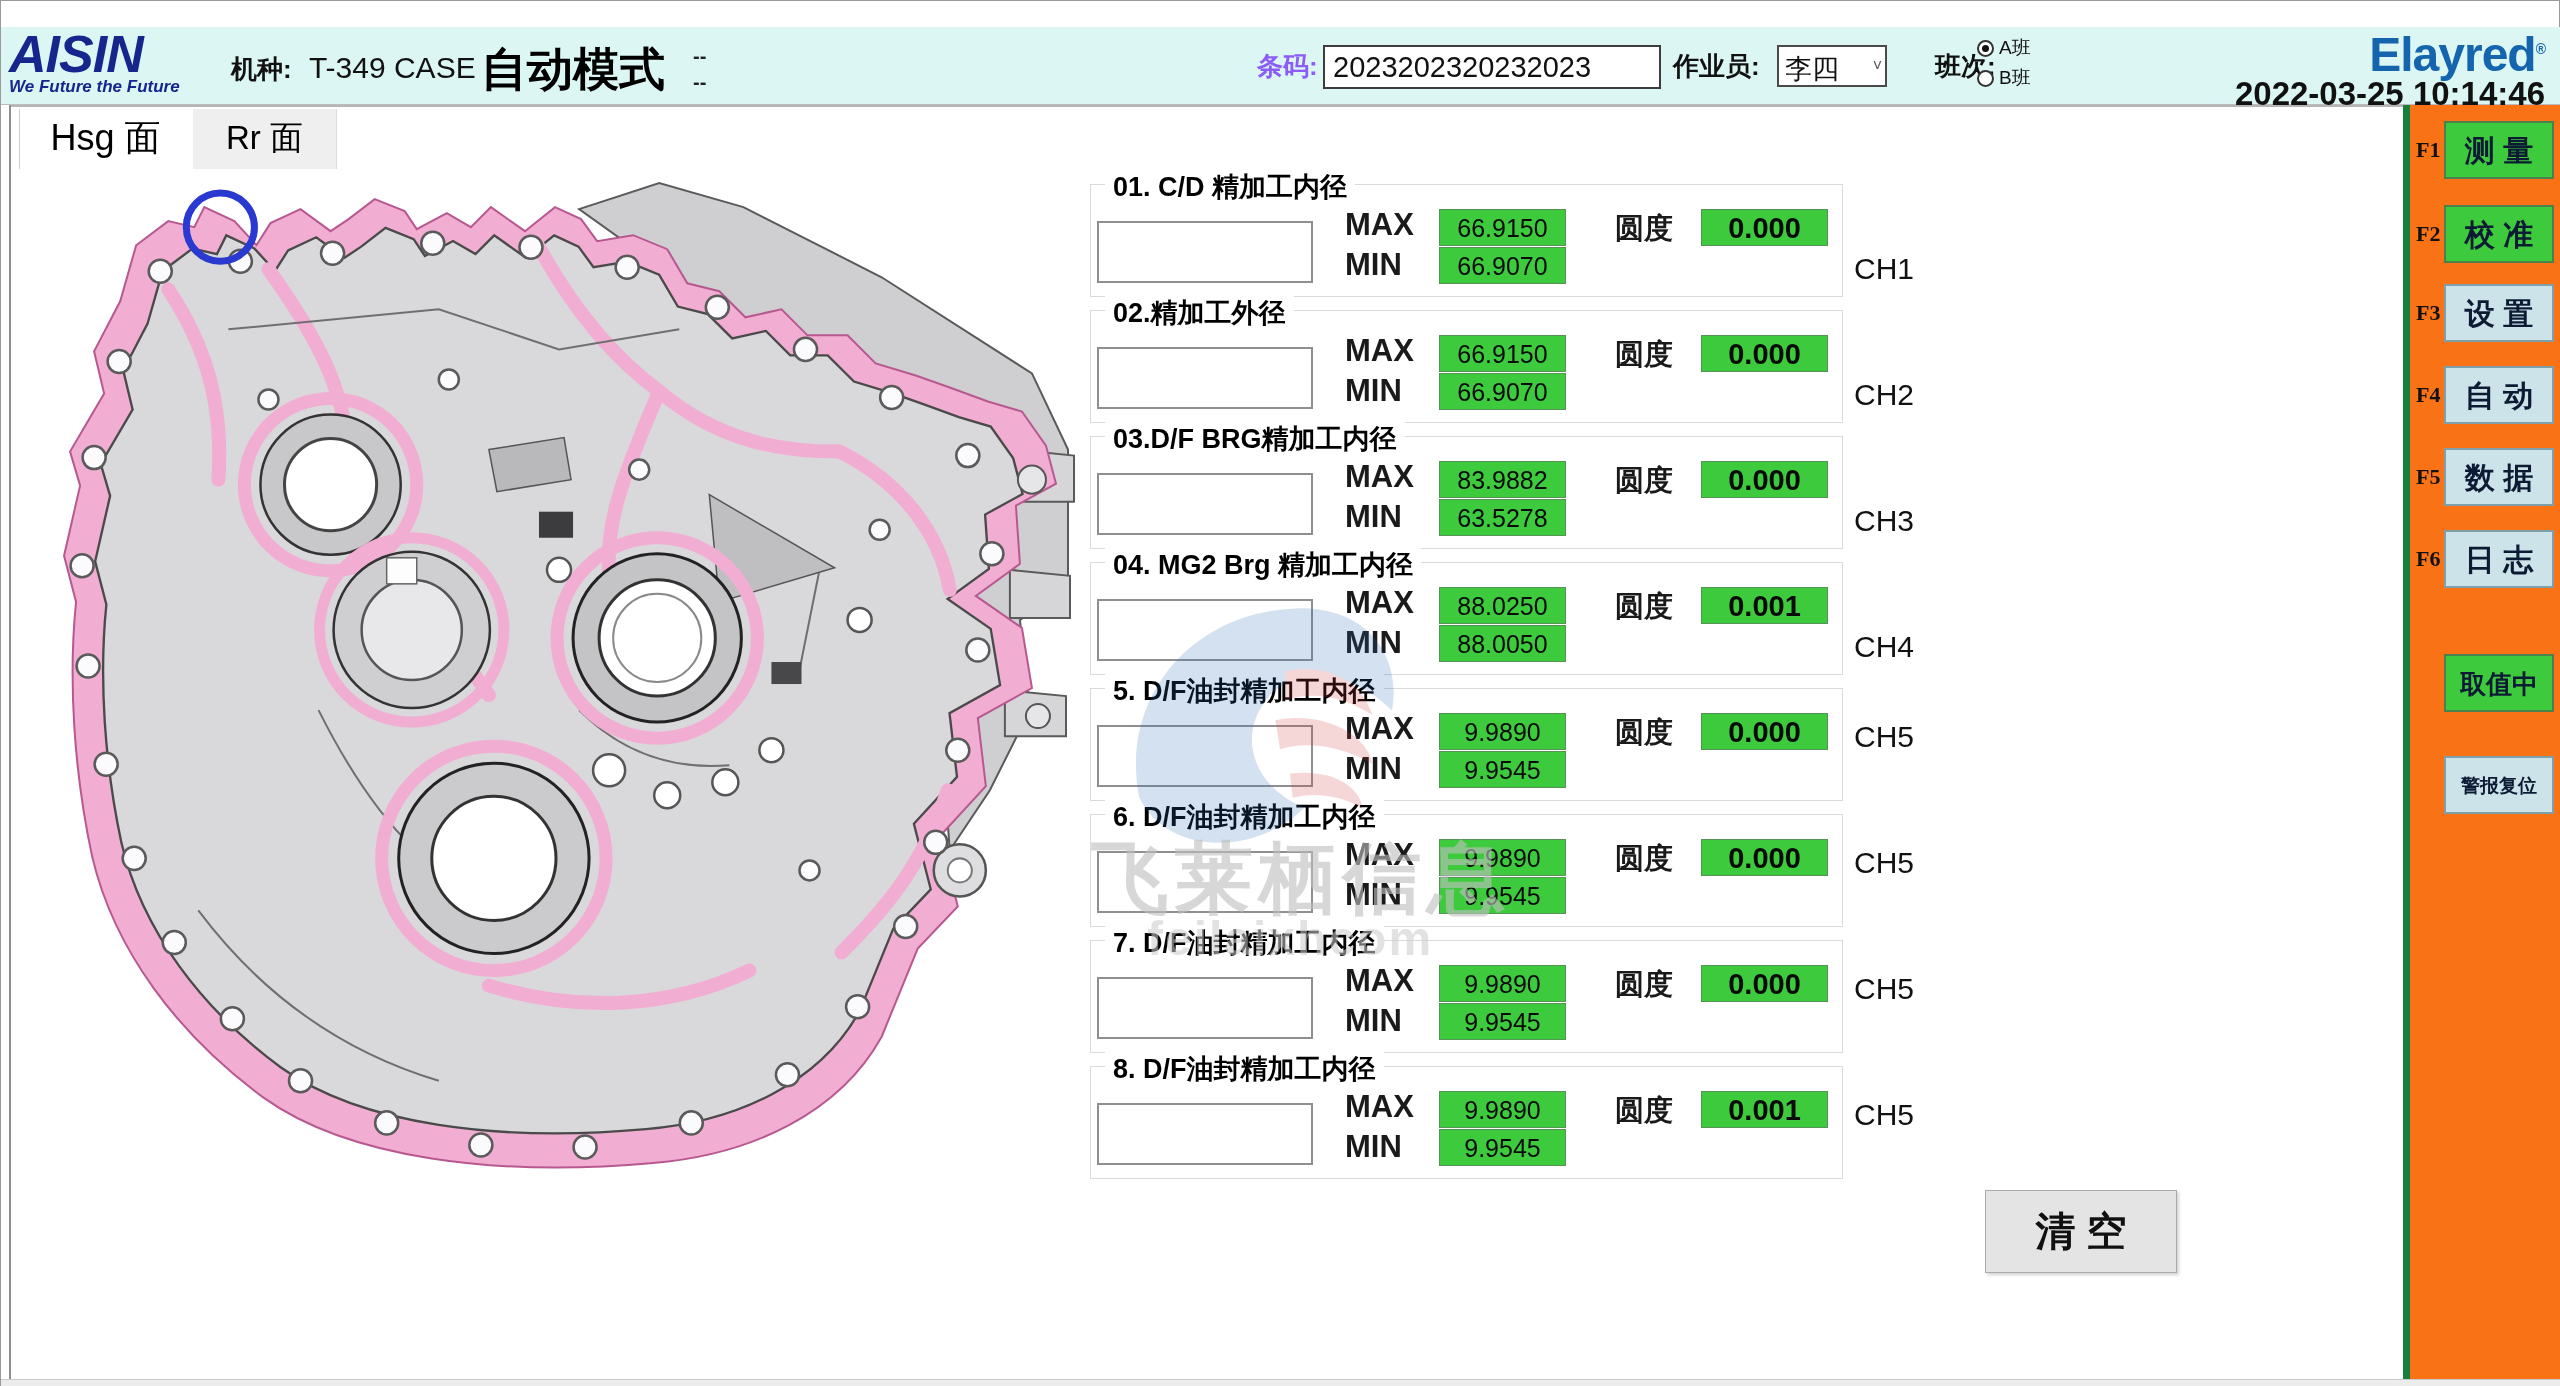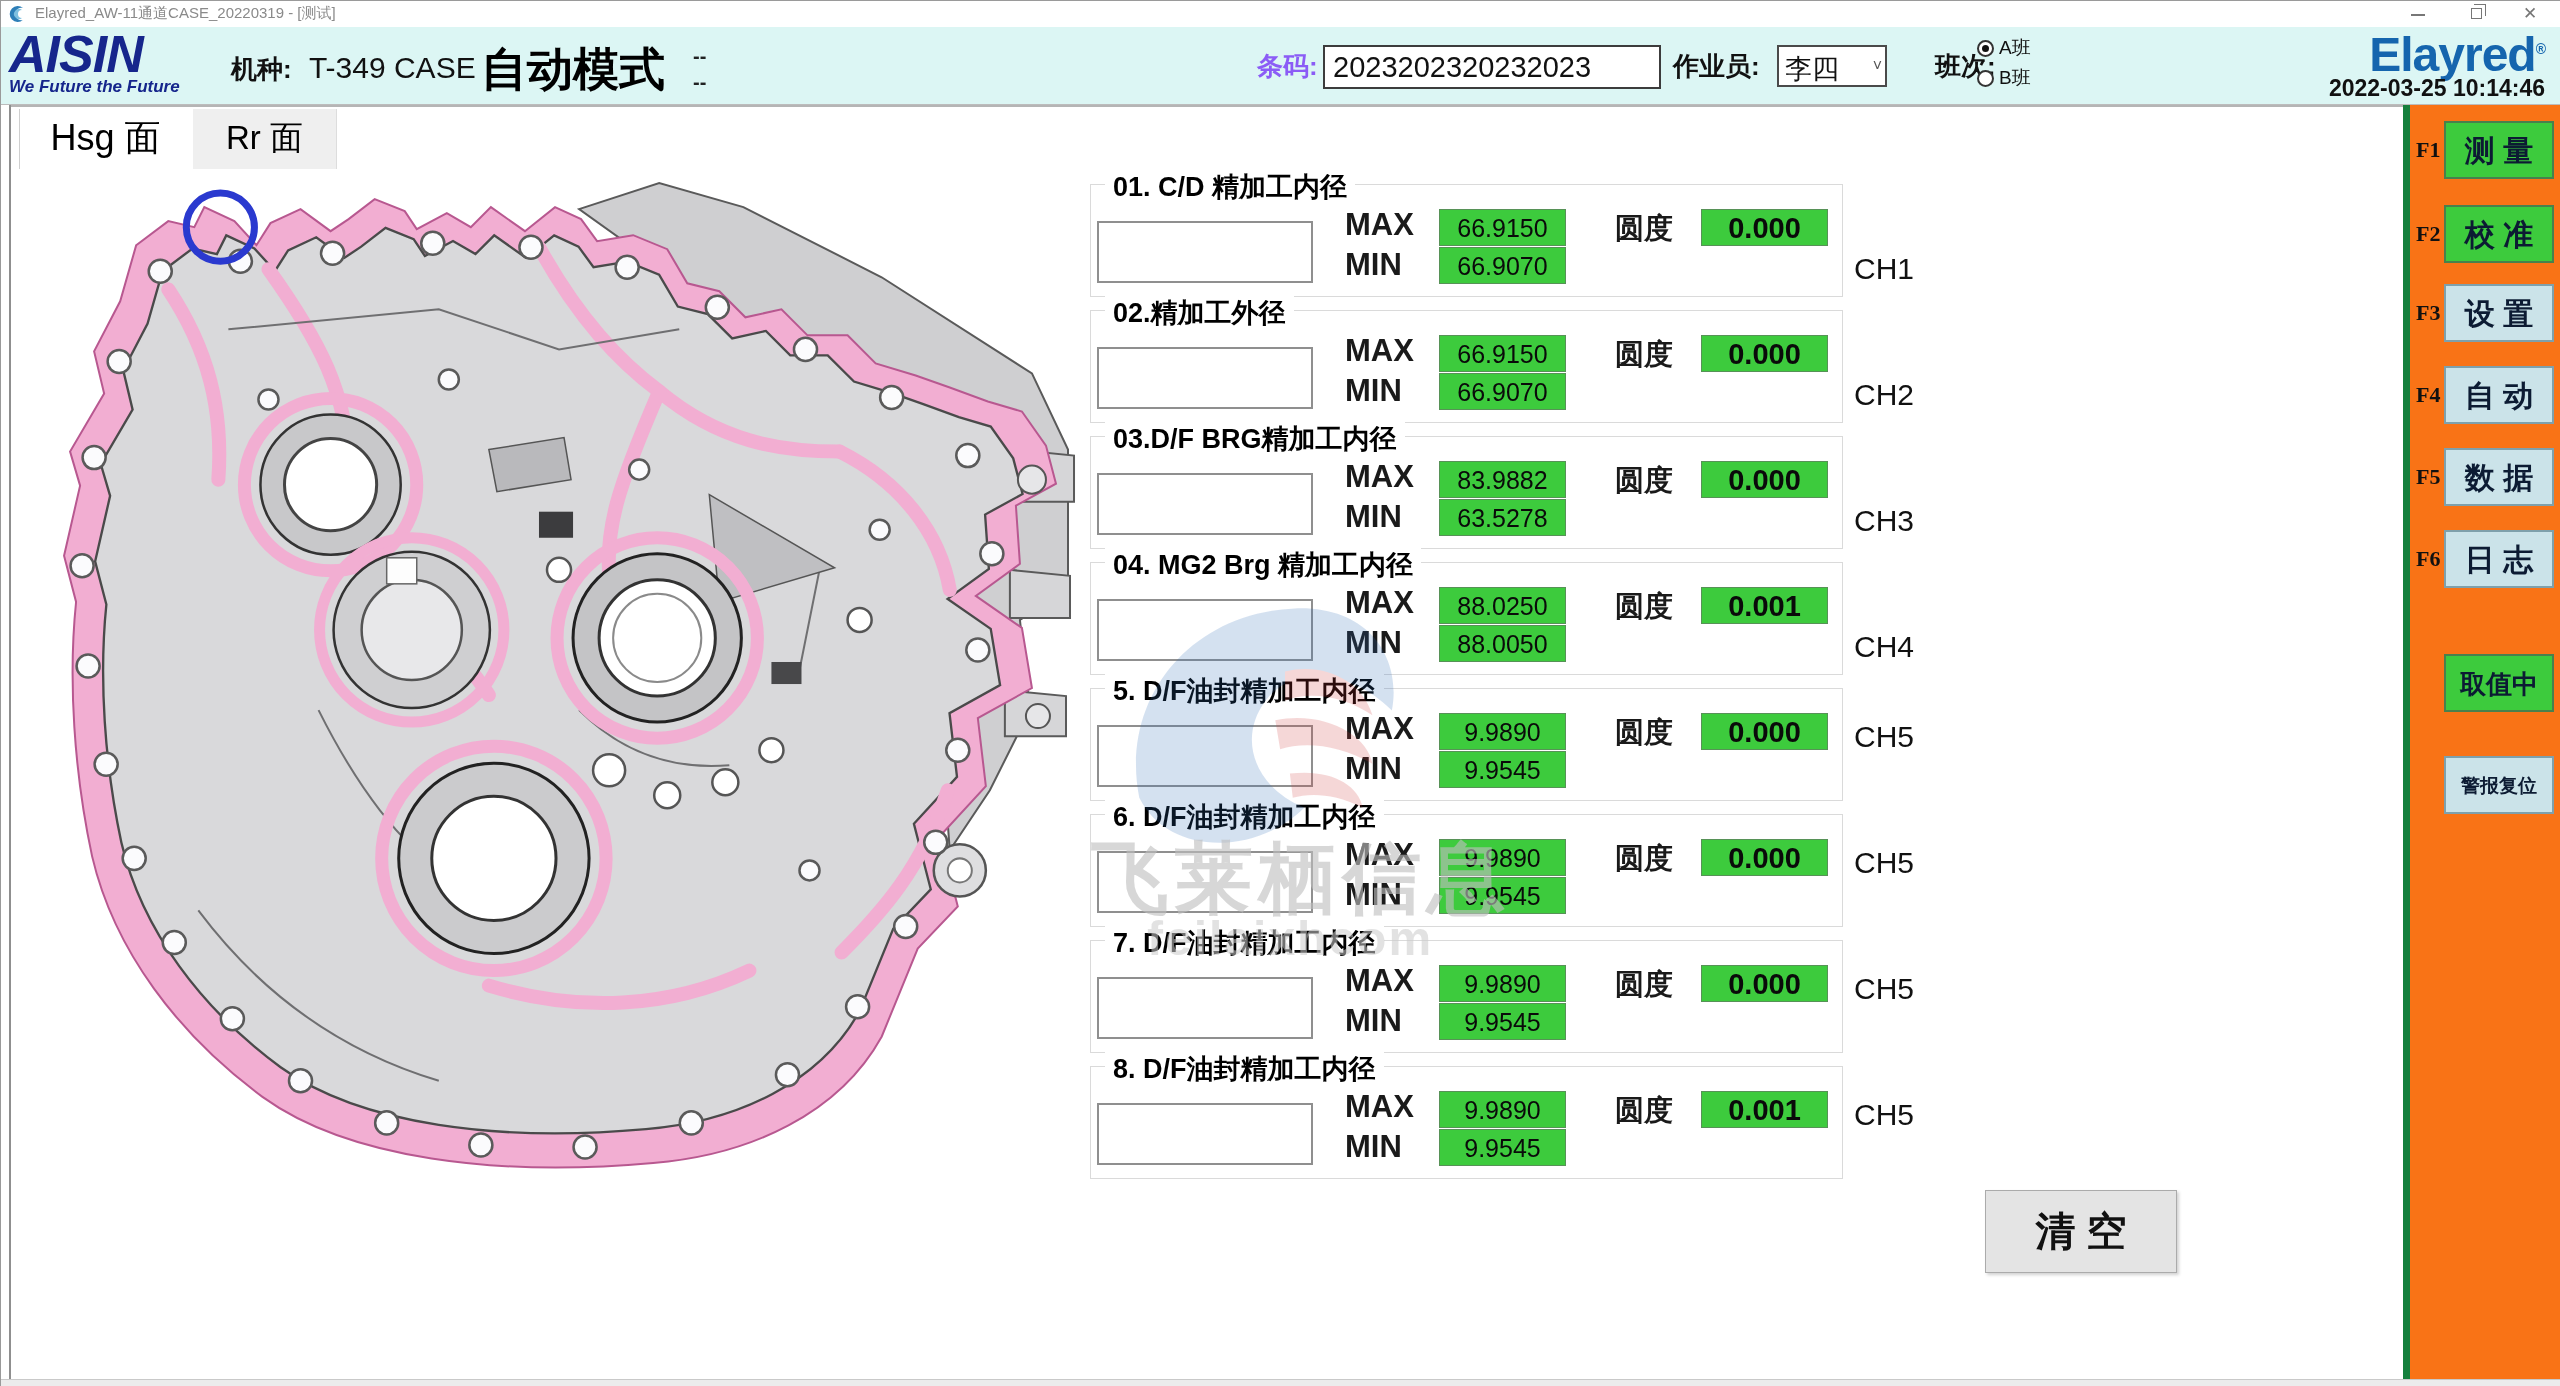--- a/index.html
+++ b/index.html
@@ -38,21 +38,21 @@
   .op-select { position:absolute; left:1776px; top:18px; width:110px; height:42px; border:2px solid #4a4a4a; background:#fff; }
   .op-select .valtext { position:absolute; left:6px; top:4px; font-size:27px; color:#111; }
   .op-select .chev { position:absolute; right:3px; top:10px; font-size:16px; color:#555; }
   .shift { position:absolute; left:1902px; top:22px; font-size:26px; color:#111; font-weight:600;margin-left:32px; }
   .radio-row { position:absolute; left:1976px; font-size:19px; color:#111; height:22px; }
   .radio-row.a { top:8px; } .radio-row.b { top:38px; }
   .radio { display:inline-block; width:17px; height:17px; border:2px solid #333; border-radius:50%; background:#fff; vertical-align:-3px; margin-right:5px; position:relative; }
   .radio.sel:before { content:""; position:absolute; left:3px; top:3px; width:7px; height:7px; border-radius:50%; background:#111; }
   .elogo { position:absolute; right:16px; top:0px; color:#1565ae; font-size:48px; font-weight:800; letter-spacing:-1px; }
   .elogo sup { font-size:14px; }
-  .edatetime { position:absolute; right:16px; top:48px; font-size:23px; font-weight:700; color:#111;text-align:right; }
+  .edatetime { position:absolute; right:16px; top:48px; font-size:33px; font-weight:700; color:#111;text-align:right; }
 
   
   .vline-left  { position:absolute; left:8px; top:104px; width:2px; height:1274px; background:#8f8f8f; }
   .hline-bottom{ position:absolute; left:0; top:1378px; width:2560px; height:8px; background:#ececec; border-top:1px solid #c9c9c9; }
 
   
   .sidebar { position:absolute; left:2402px; top:104px; width:179px; height:1274px; background:#f97316; border-left:7px solid #15803d; }
   .fkey { position:absolute; left:6px; width:30px; font-size:22px; font-weight:700; font-family:"Liberation Serif", serif; color:#111; }
   .sbtn { position:absolute; left:34px; width:110px; height:58px; text-align:center; font-size:30px; font-weight:700; color:#0c1b33;
           line-height:56px; cursor:pointer; }
@@ -96,32 +96,20 @@
   .wm-en { position:absolute; left:76px; top:356px; font-size:48px; font-weight:700; color:#cccccc; opacity:0.55; letter-spacing:2px; white-space:nowrap; }
 
   
   .engine { position:absolute; left:6px; top:44px; width:1064px; height:1032px; }
 </style>
 </head>
 <body>
 
 <div id="app">
 
-  <div class="titlebar">
-    <span class="appicon">
-      <svg width="18" height="18" viewBox="0 0 18 18">
-          <path d="M14 3 A8 8 0 1 0 14 15 A6.5 6.5 0 0 1 6 9 A6.5 6.5 0 0 1 14 3 Z" fill="#2e7fb8"></path>
-          <path d="M13 5 A5 5 0 1 0 13 13 A4 4 0 0 1 9 9 A4 4 0 0 1 13 5 Z" fill="#7fc0e0"></path>
-        </svg>
-    </span>
-    <span class="title">Elayred_AW-11通道CASE_20220319 - [测试]</span>
-    <span class="wctl min"><span class="min-glyph"></span></span>
-    <span class="wctl rest"><span class="rest-glyph"></span></span>
-    <span class="wctl close">✕</span>
-  </div>
 
   <div class="header">
     <div class="brand">
       <div class="name">AISIN</div>
       <div class="tagline">We Future the Future</div>
     </div>
     <div class="model">
       <span class="lbl">机种:</span>
       <span class="val">T-349 CASE</span>
     </div>

